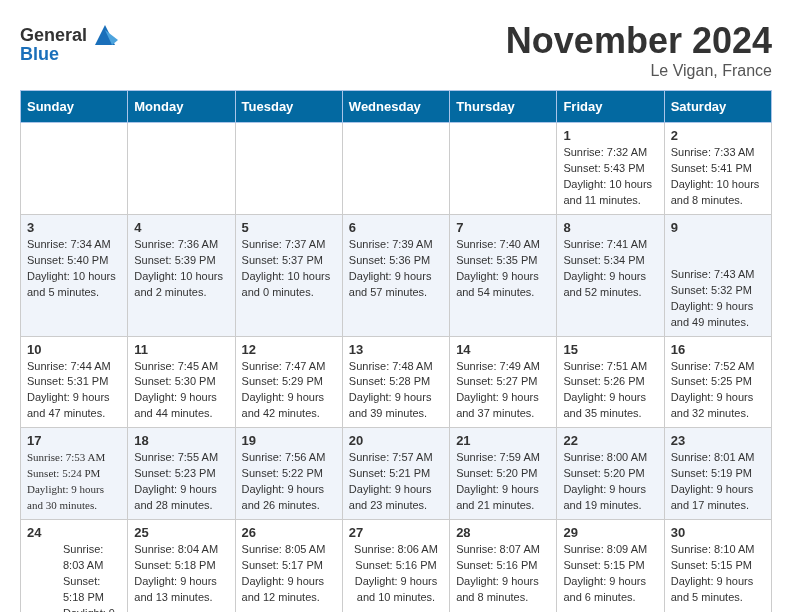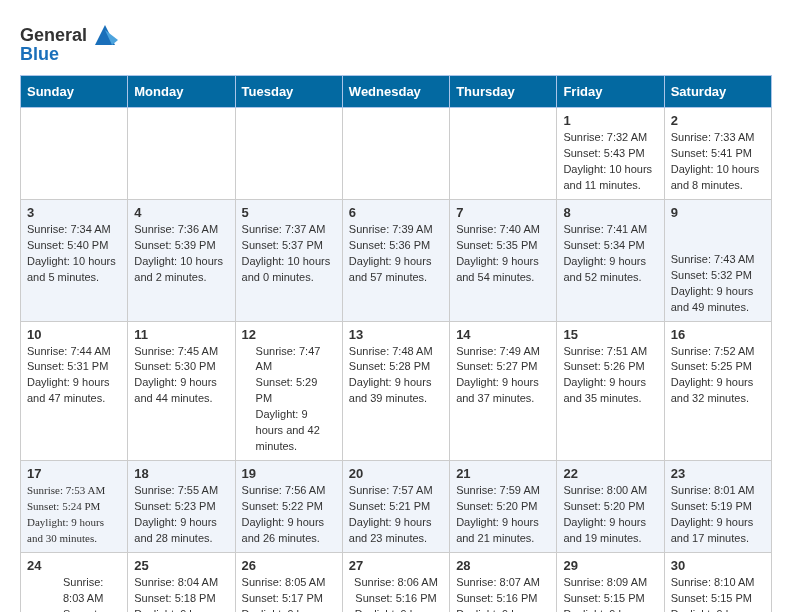--- a/index.html
+++ b/index.html
@@ -98,20 +98,24 @@
       <div style="display:flex;align-items:center;">
         <span class="logo-text-general">General</span>
         <svg class="logo-icon" viewBox="0 0 30 30" xmlns="http://www.w3.org/2000/svg">
           <polygon points="5,25 15,5 25,25" fill="#1a6fba"></polygon>
           <polygon points="15,10 22,25 28,20" fill="#4ca3dd"></polygon>
         </svg>
       </div>
       <span class="logo-text-blue" style="margin-top:-6px;">Blue</span>
     </div>
   </div>
+  <div class="title-area">
+    <div class="month-title">November 2024</div>
+    <div class="location-subtitle">Le Vigan, France</div>
+  </div>
 </div>
 
 <table>
   <thead>
     <tr>
     <th>Sunday</th>
         <th>Monday</th>
         <th>Tuesday</th>
         <th>Wednesday</th>
         <th>Thursday</th>
@@ -191,21 +195,21 @@
 Daylight: 9 hours and 47 minutes.</div>
         </td>
         <td>
           <span class="day-number">11</span>
           <div class="day-info" style="white-space: pre-line;">Sunrise: 7:45 AM
 Sunset: 5:30 PM
 Daylight: 9 hours and 44 minutes.</div>
         </td>
         <td>
           <span class="day-number">12</span>
-          <div class="day-info" style="white-space: pre-line; margin-left: 14px;">Sunrise: 7:47 AM
+          <div class="day-info" style="white-space: pre-line;">Sunrise: 7:47 AM
 Sunset: 5:29 PM
 Daylight: 9 hours and 42 minutes.</div>
         </td>
         <td>
           <span class="day-number">13</span>
           <div class="day-info" style="white-space: pre-line;">Sunrise: 7:48 AM
 Sunset: 5:28 PM
 Daylight: 9 hours and 39 minutes.</div>
         </td>
         <td>

